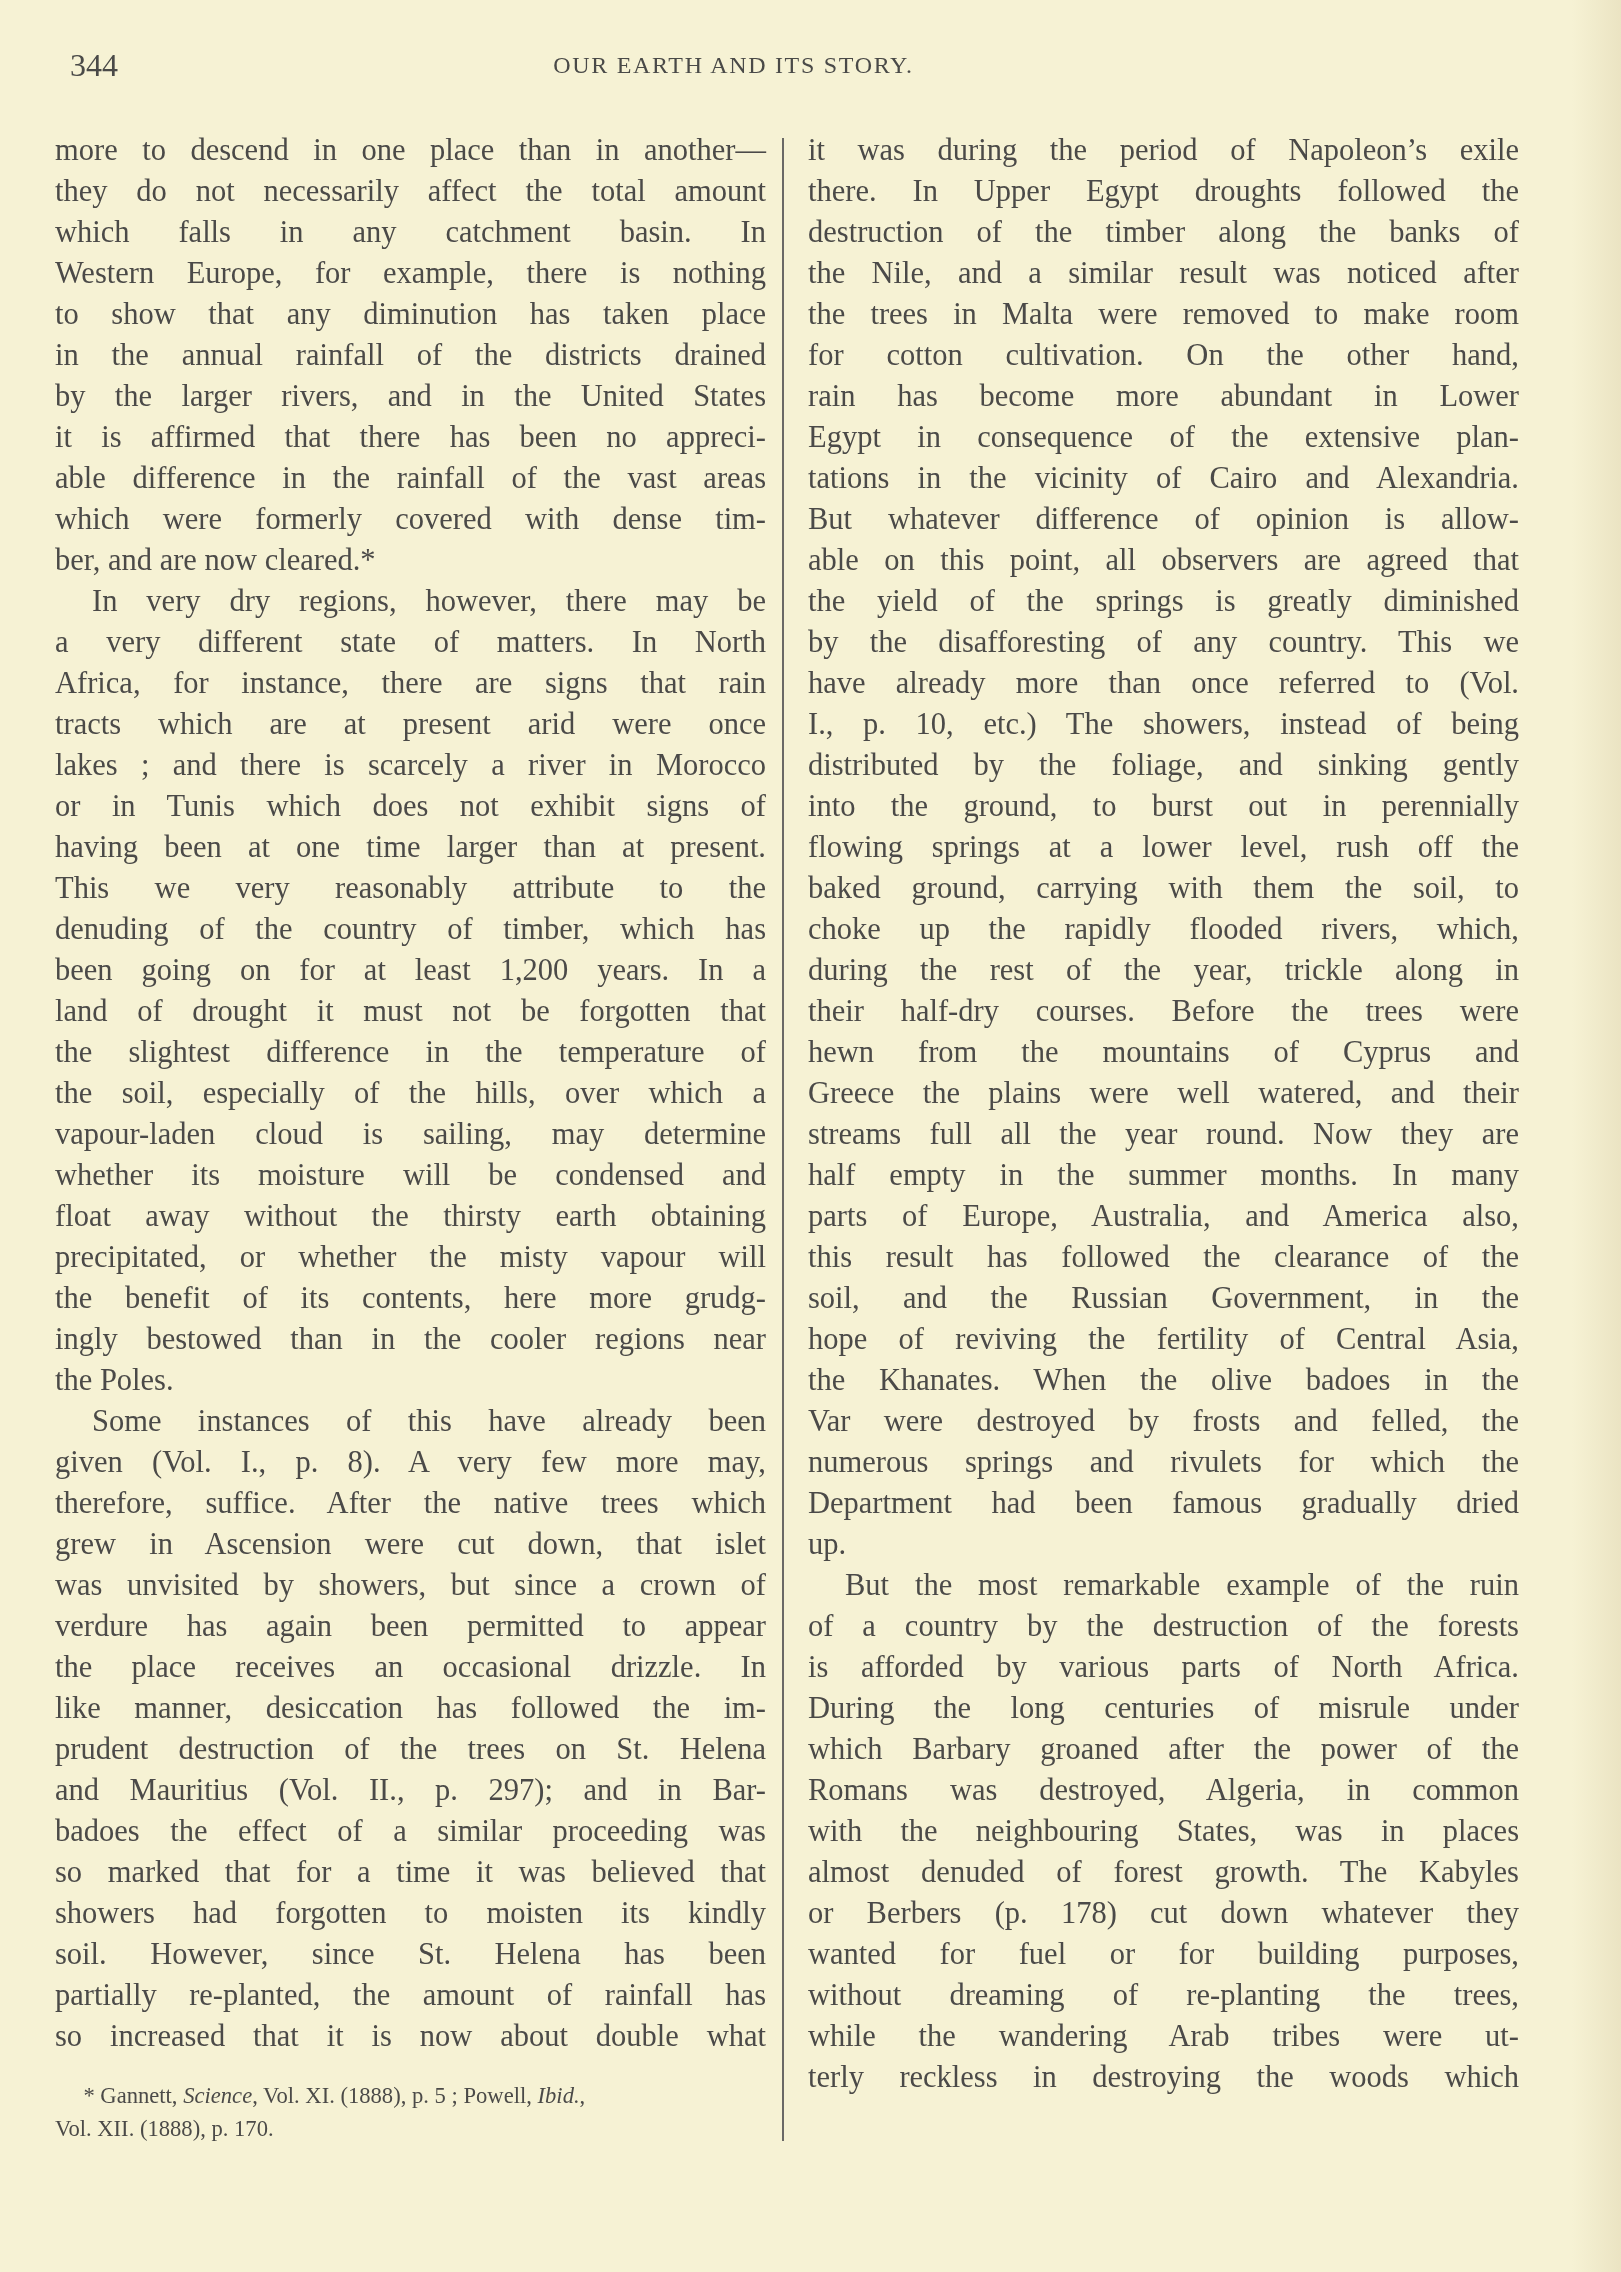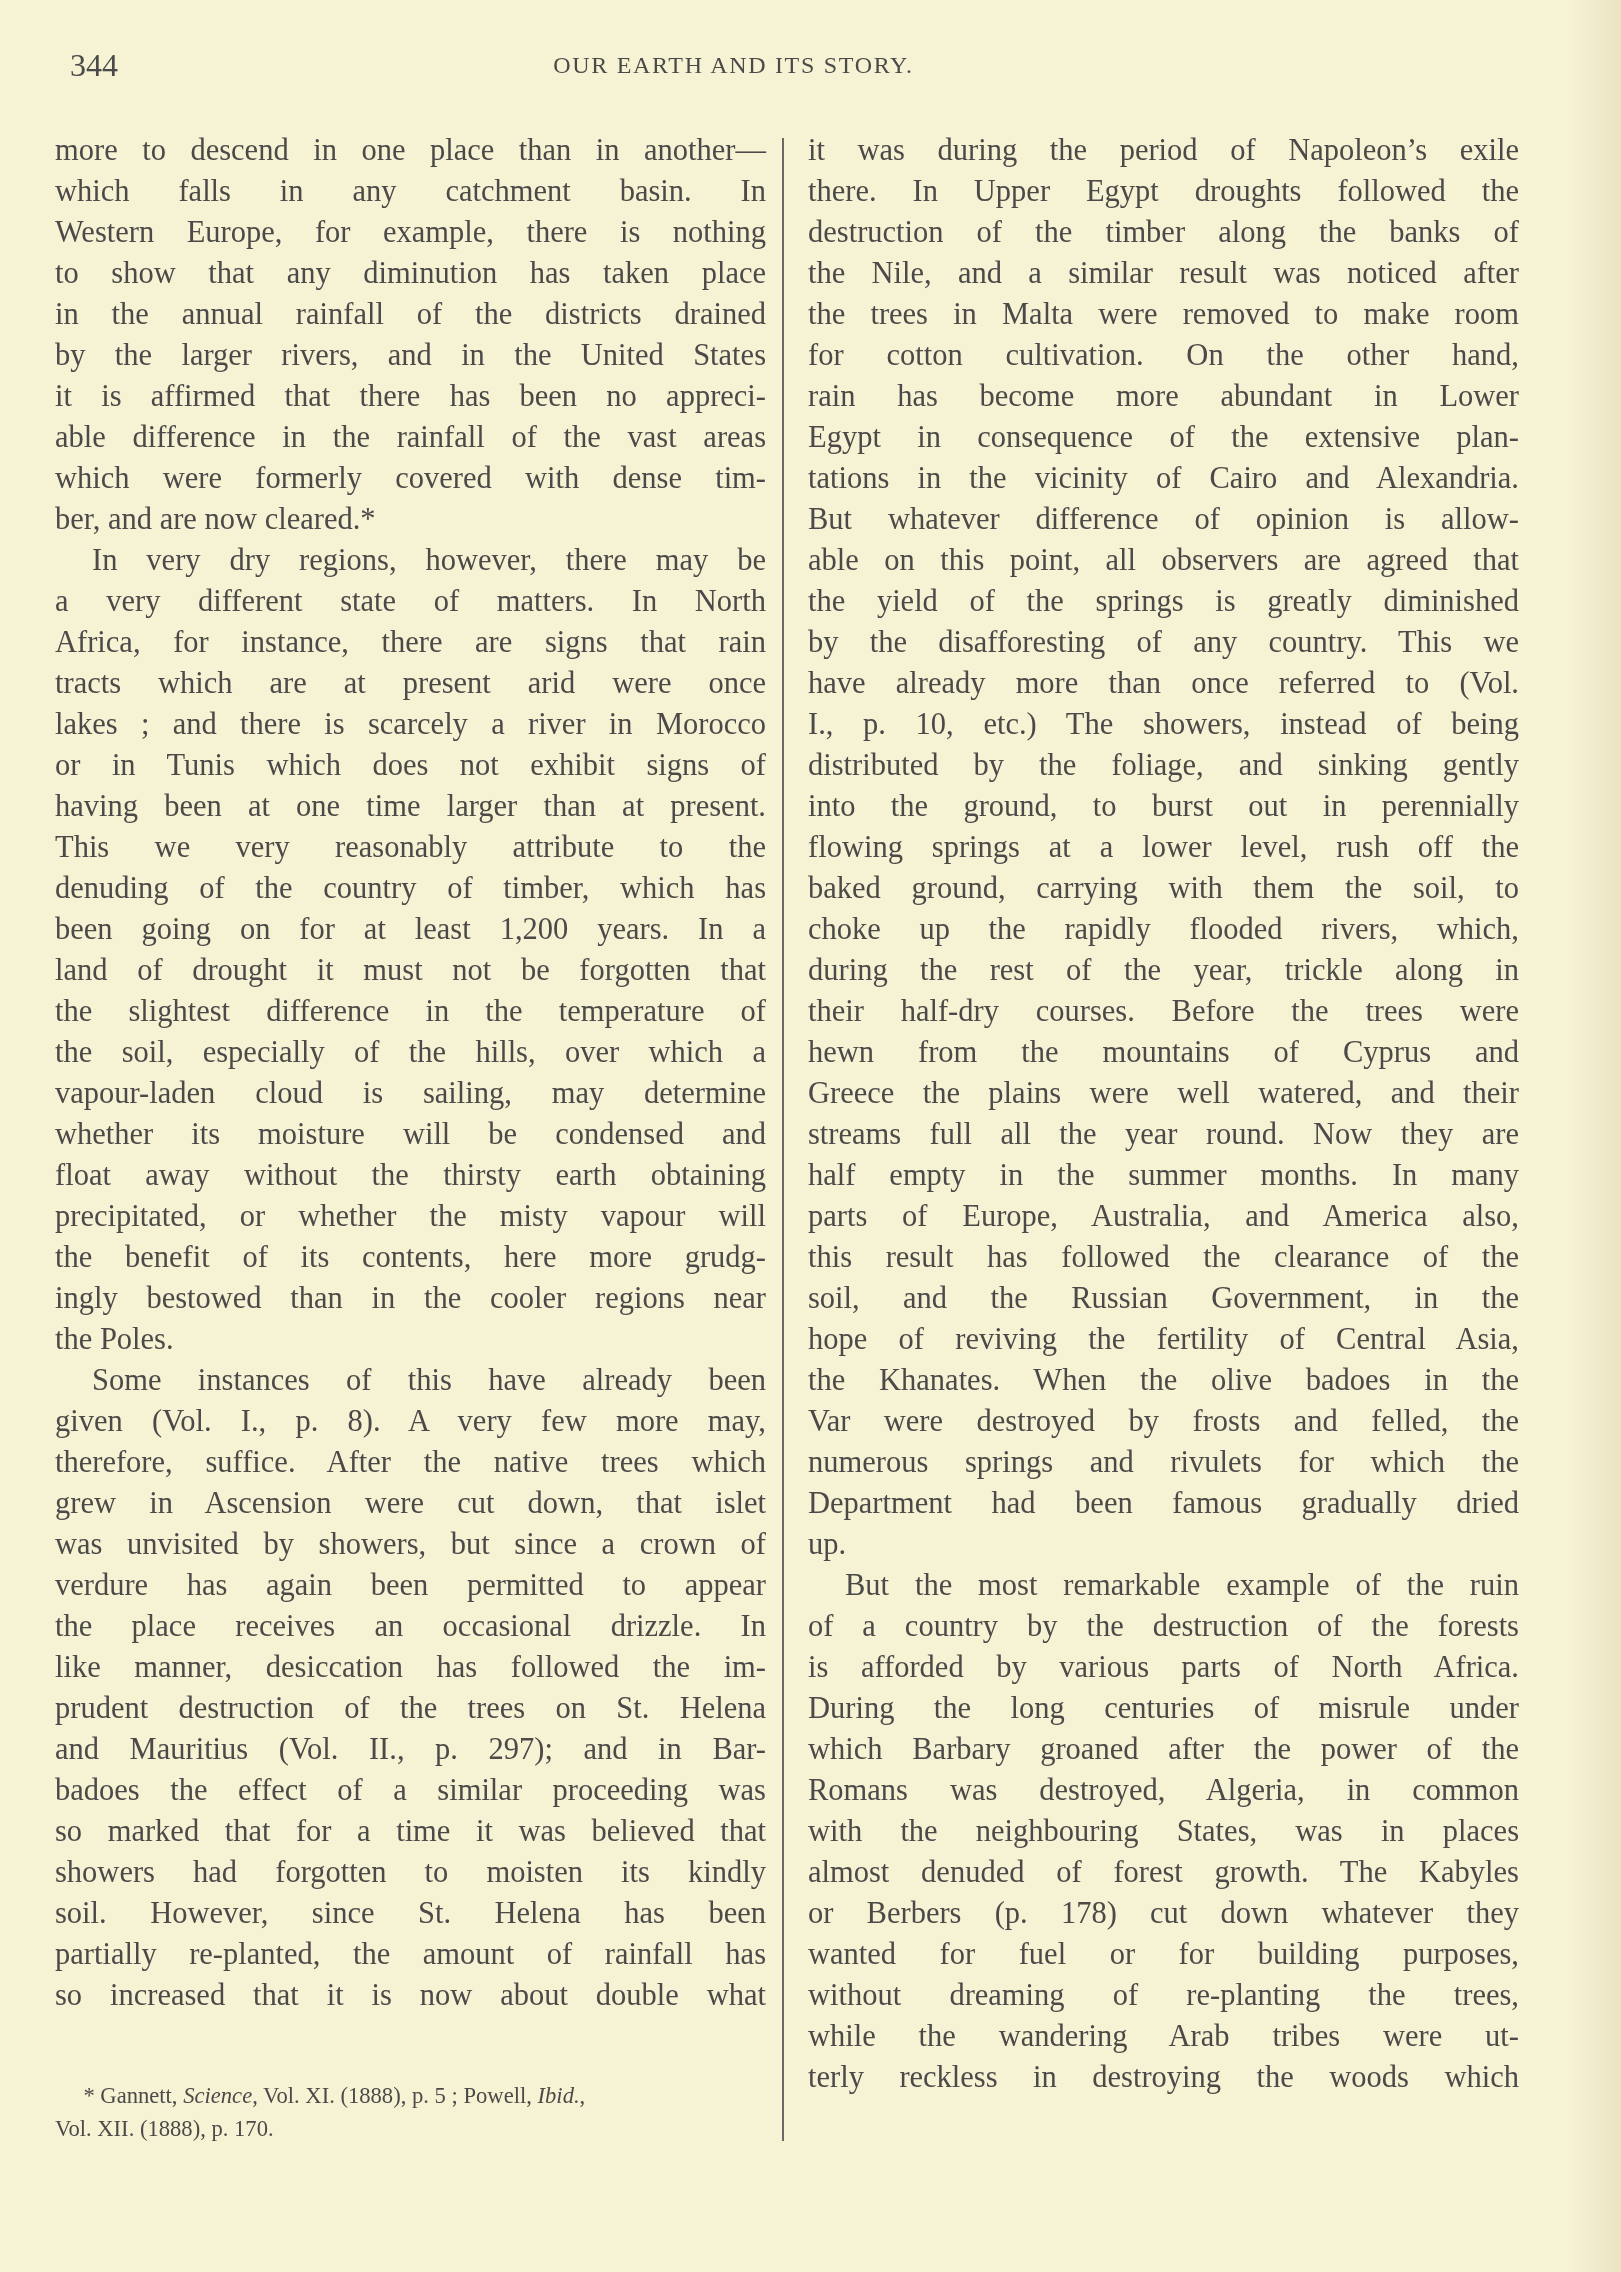--- a/index.html
+++ b/index.html
@@ -56,20 +56,21 @@
 
 <div class="edge-shade"></div>
 
 <div class="running-head">
   <span class="page-number">344</span>
   <div class="running-title">OUR EARTH AND ITS STORY.</div>
 </div>
 
 <div class="column col-left" id="col-left">
     <span class="line">more to descend in one place than in another—</span>
+    <span class="line">they do not necessarily affect the total amount</span>
     <span class="line">which falls in any catchment basin. In</span>
     <span class="line">Western Europe, for example, there is nothing</span>
     <span class="line">to show that any diminution has taken place</span>
     <span class="line">in the annual rainfall of the districts drained</span>
     <span class="line">by the larger rivers, and in the United States</span>
     <span class="line">it is affirmed that there has been no appreci-</span>
     <span class="line">able difference in the rainfall of the vast areas</span>
     <span class="line">which were formerly covered with dense tim-</span>
     <span class="line last">ber, and are now cleared.*</span>
     <span class="line indent">In very dry regions, however, there may be</span>

